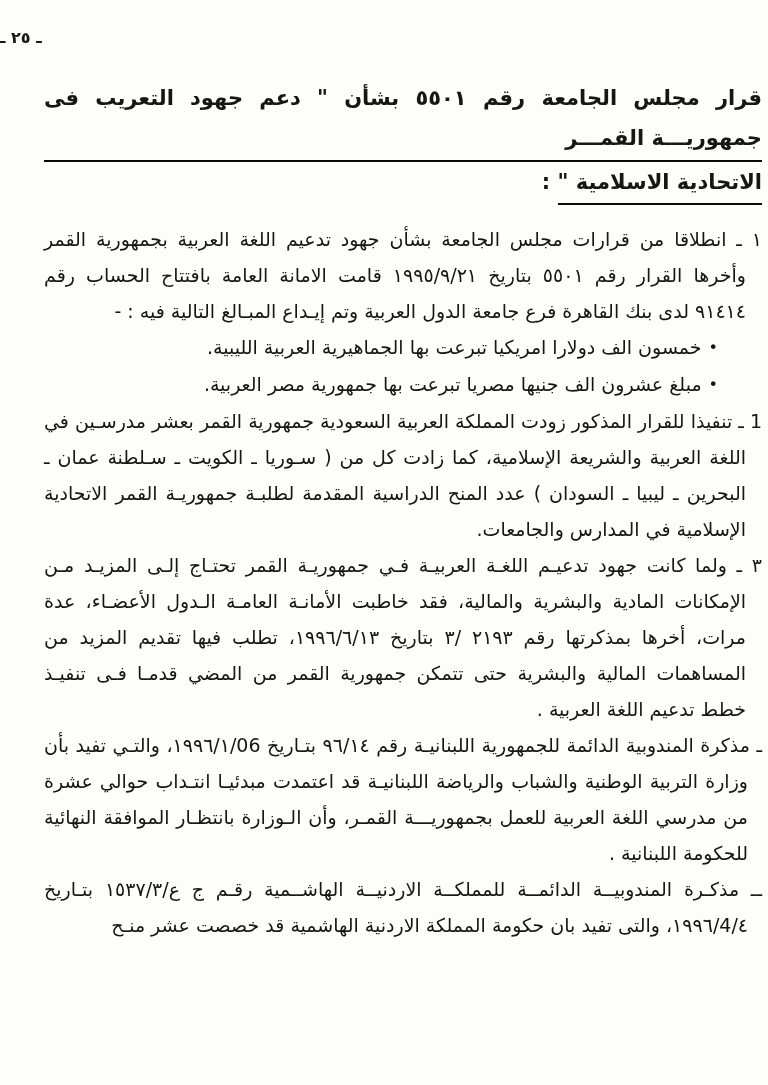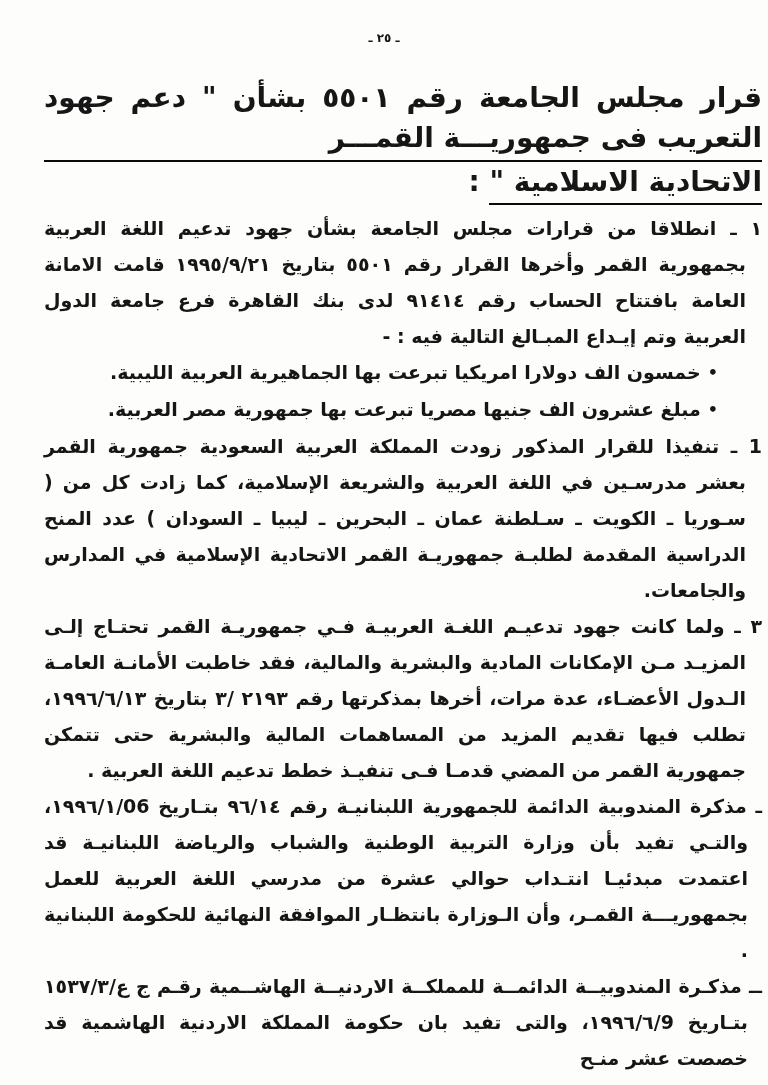--- a/index.html
+++ b/index.html
@@ -12,54 +12,53 @@
     position: relative;
     width: 768px; height: 1085px;
     background: #fdfdfb;
     color: #161616;
     direction: rtl;
     font-family: "DejaVu Sans", sans-serif;
     box-sizing: border-box;
     padding-top: 26px;
   }
   .page-number {
-    text-align: center;
-    font-size: 12px;
+    text-align: left;
+    font-size: 16px;
     font-weight: bold;
     letter-spacing: 3px;
     line-height: 24px;
   }
   .content {
     box-sizing: border-box;
     padding: 0 6px 0 44px; 
   }
   .title-block {
     margin-top: 28px;
     font-weight: bold;
-    font-size: 28px;
+    font-size: 21px;
   }
   .title-line1 {
     line-height: 40px;
     border-bottom: 2px solid #0a0a0a;
     padding-bottom: 2px;
     text-align: justify;
   }
   .title-line2 {
     line-height: 40px;
   }
   .title-line2 .underlined {
     display: inline-block;
     border-bottom: 2px solid #0a0a0a;
     padding-bottom: 1px;
   }
   .bodytext {
-    margin-top: 5px;
+    margin-top: 16px;
     font-size: 19px;
     line-height: 36px;
-    font-weight: bold;
   }
   .para {
     text-align: justify;
     padding-right: 16px;
     text-indent: -16px; 
     margin: 0;
   }
   .intro {
     padding-right: 6px;
     margin: 0;
@@ -111,17 +110,17 @@
       <div class="bullet"><span class="bullet-marker">•</span><span>مبلغ عشرون الف جنيها مصريا تبرعت بها جمهورية مصر العربية.</span></div>
 
 
       <p class="para">1 ـ تنفيذا للقرار المذكور زودت المملكة العربية السعودية جمهورية القمر بعشر مدرسـين في اللغة العربية والشريعة الإسلامية، كما زادت كل من ( سـوريا ـ الكويت ـ سـلطنة عمان ـ البحرين ـ ليبيا ـ السودان ) عدد المنح الدراسية المقدمة لطلبـة جمهوريـة القمر الاتحادية الإسلامية في المدارس والجامعات.</p>
 
       <p class="para">٣ ـ ولما كانت جهود تدعيـم اللغـة العربيـة فـي جمهوريـة القمر تحتـاج إلـى المزيـد مـن الإمكانات المادية والبشرية والمالية، فقد خاطبت الأمانـة العامـة الـدول الأعضـاء، عدة مرات، أخرها بمذكرتها رقم ٢١٩٣ /٣ بتاريخ ١٩٩٦/٦/١٣، تطلب فيها تقديم المزيد من المساهمات المالية والبشرية حتى تتمكن جمهورية القمر من المضي قدمـا فـى تنفيـذ خطط تدعيم اللغة العربية .</p>
 
 
       <p class="memo">ـ مذكرة المندوبية الدائمة للجمهورية اللبنانيـة رقم ٩٦/١٤ بتـاريخ ١٩٩٦/١/06، والتـي تفيد بأن وزارة التربية الوطنية والشباب والرياضة اللبنانيـة قد اعتمدت مبدئيـا انتـداب حوالي عشرة من مدرسي اللغة العربية للعمل بجمهوريـــة القمـر، وأن الـوزارة بانتظـار الموافقة النهائية للحكومة اللبنانية .</p>
 
-      <p class="memo">ــ مذكـرة المندوبيــة الدائمــة للمملكــة الاردنيــة الهاشــمية رقـم ج ع/١٥٣٧/٣ بتـاريخ ١٩٩٦/٦/9، والتى تفيد بان حكومة المملكة الاردنية الهاشمية قد خصصت عشر منـح</p>
+      <p class="memo">ــ مذكـرة المندوبيــة الدائمــة للمملكــة الاردنيــة الهاشــمية رقـم ج ع/١٥٣٧/٣ بتـاريخ ١٩٩٦/4/٤، والتى تفيد بان حكومة المملكة الاردنية الهاشمية قد خصصت عشر منـح</p>
 
     </div>
   </div>
 </div>
 
 </body></html>

